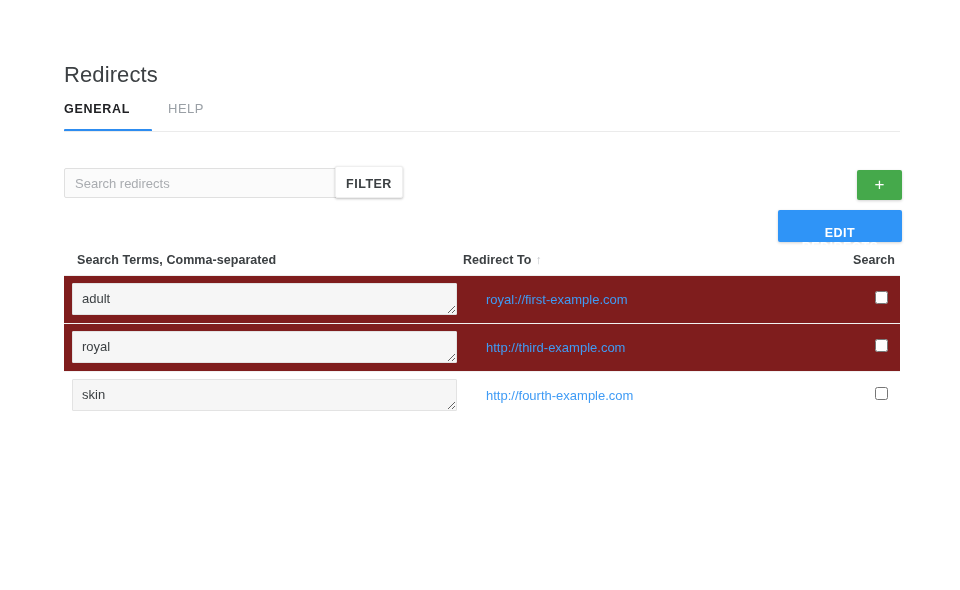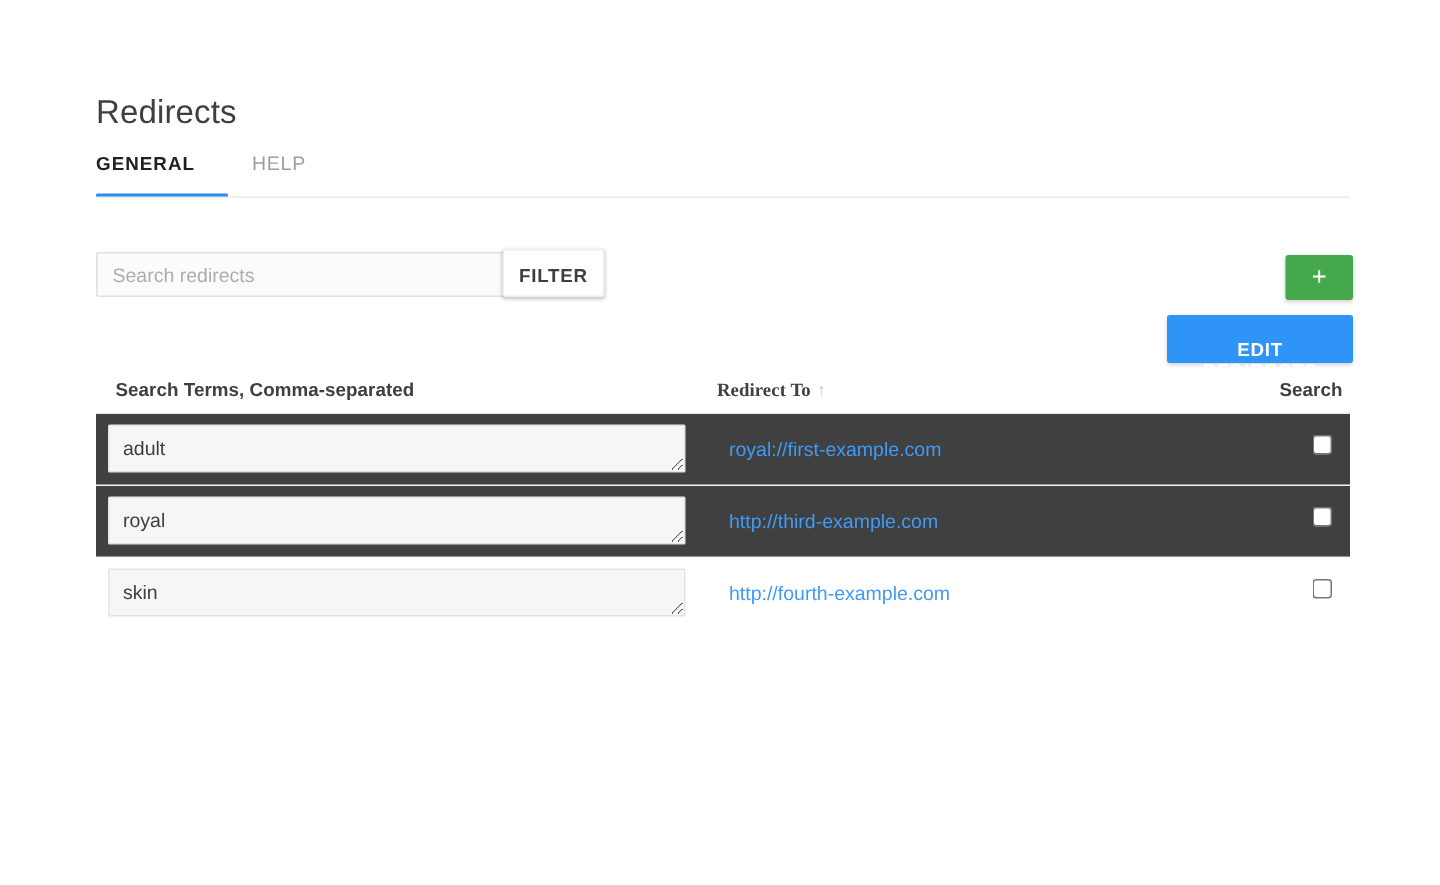--- a/index.html
+++ b/index.html
@@ -176,37 +176,37 @@
   }
   .th {
     position: absolute;
     top: 5px;
     font-size: 12.5px;
     font-weight: 700;
     color: #3c4043;
     letter-spacing: 0.05px;
   }
   .th-terms { left: 13px; }
-  .th-redirect { left: 414px; cursor: pointer; font-family: Liberation Serif, serif; }
+  .th-redirect { left: 399px; cursor: pointer; }
   .sort-arrow {
     color: #c3c6c9;
     font-weight: 400;
     font-size: 12px;
     margin-left: 4px;
   }
   .th-delete { left: 789px; }
 
   .row {
     position: relative;
     height: 47px;
     border-bottom: 1px solid #f2f2f2;
     background: #ffffff;
   }
   .row.striped {
-    background: #404040;
+    background: #7f1d1d;
   }
   .row:last-child {
     border-bottom: none;
   }
 
   .term-box {
     position: absolute;
     left: 8px;
     top: 7px;
     width: 385px;

